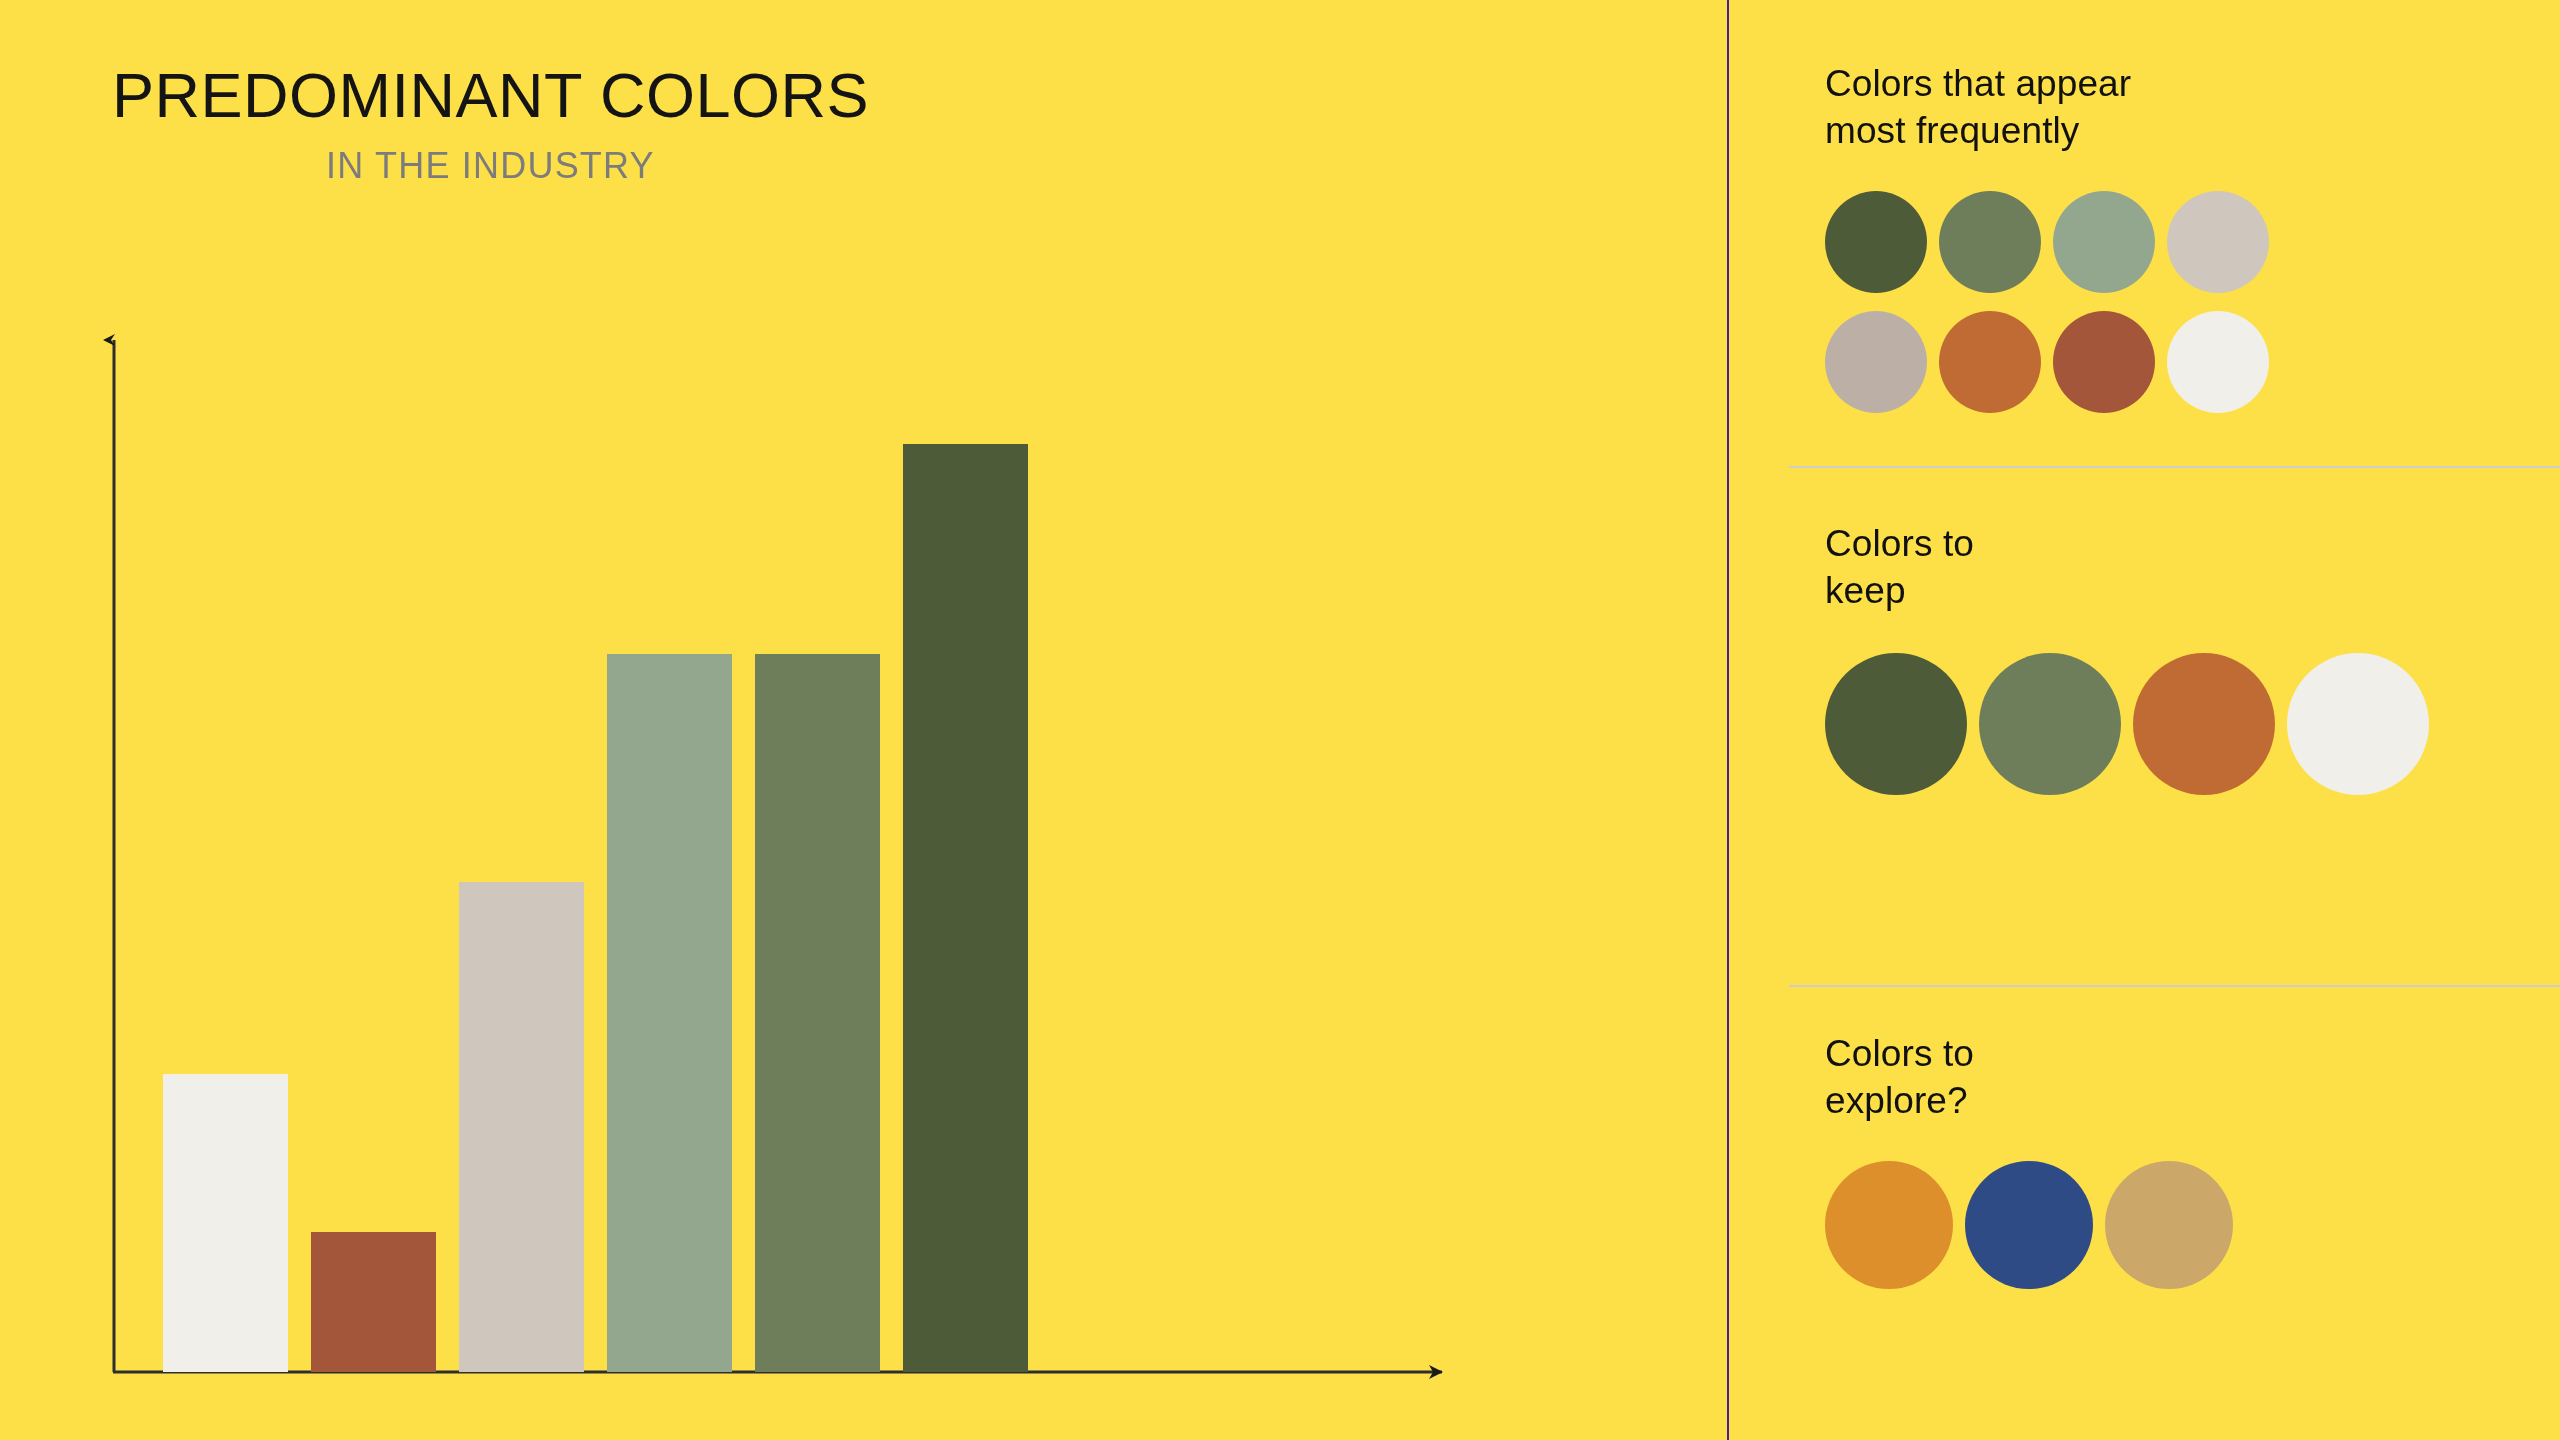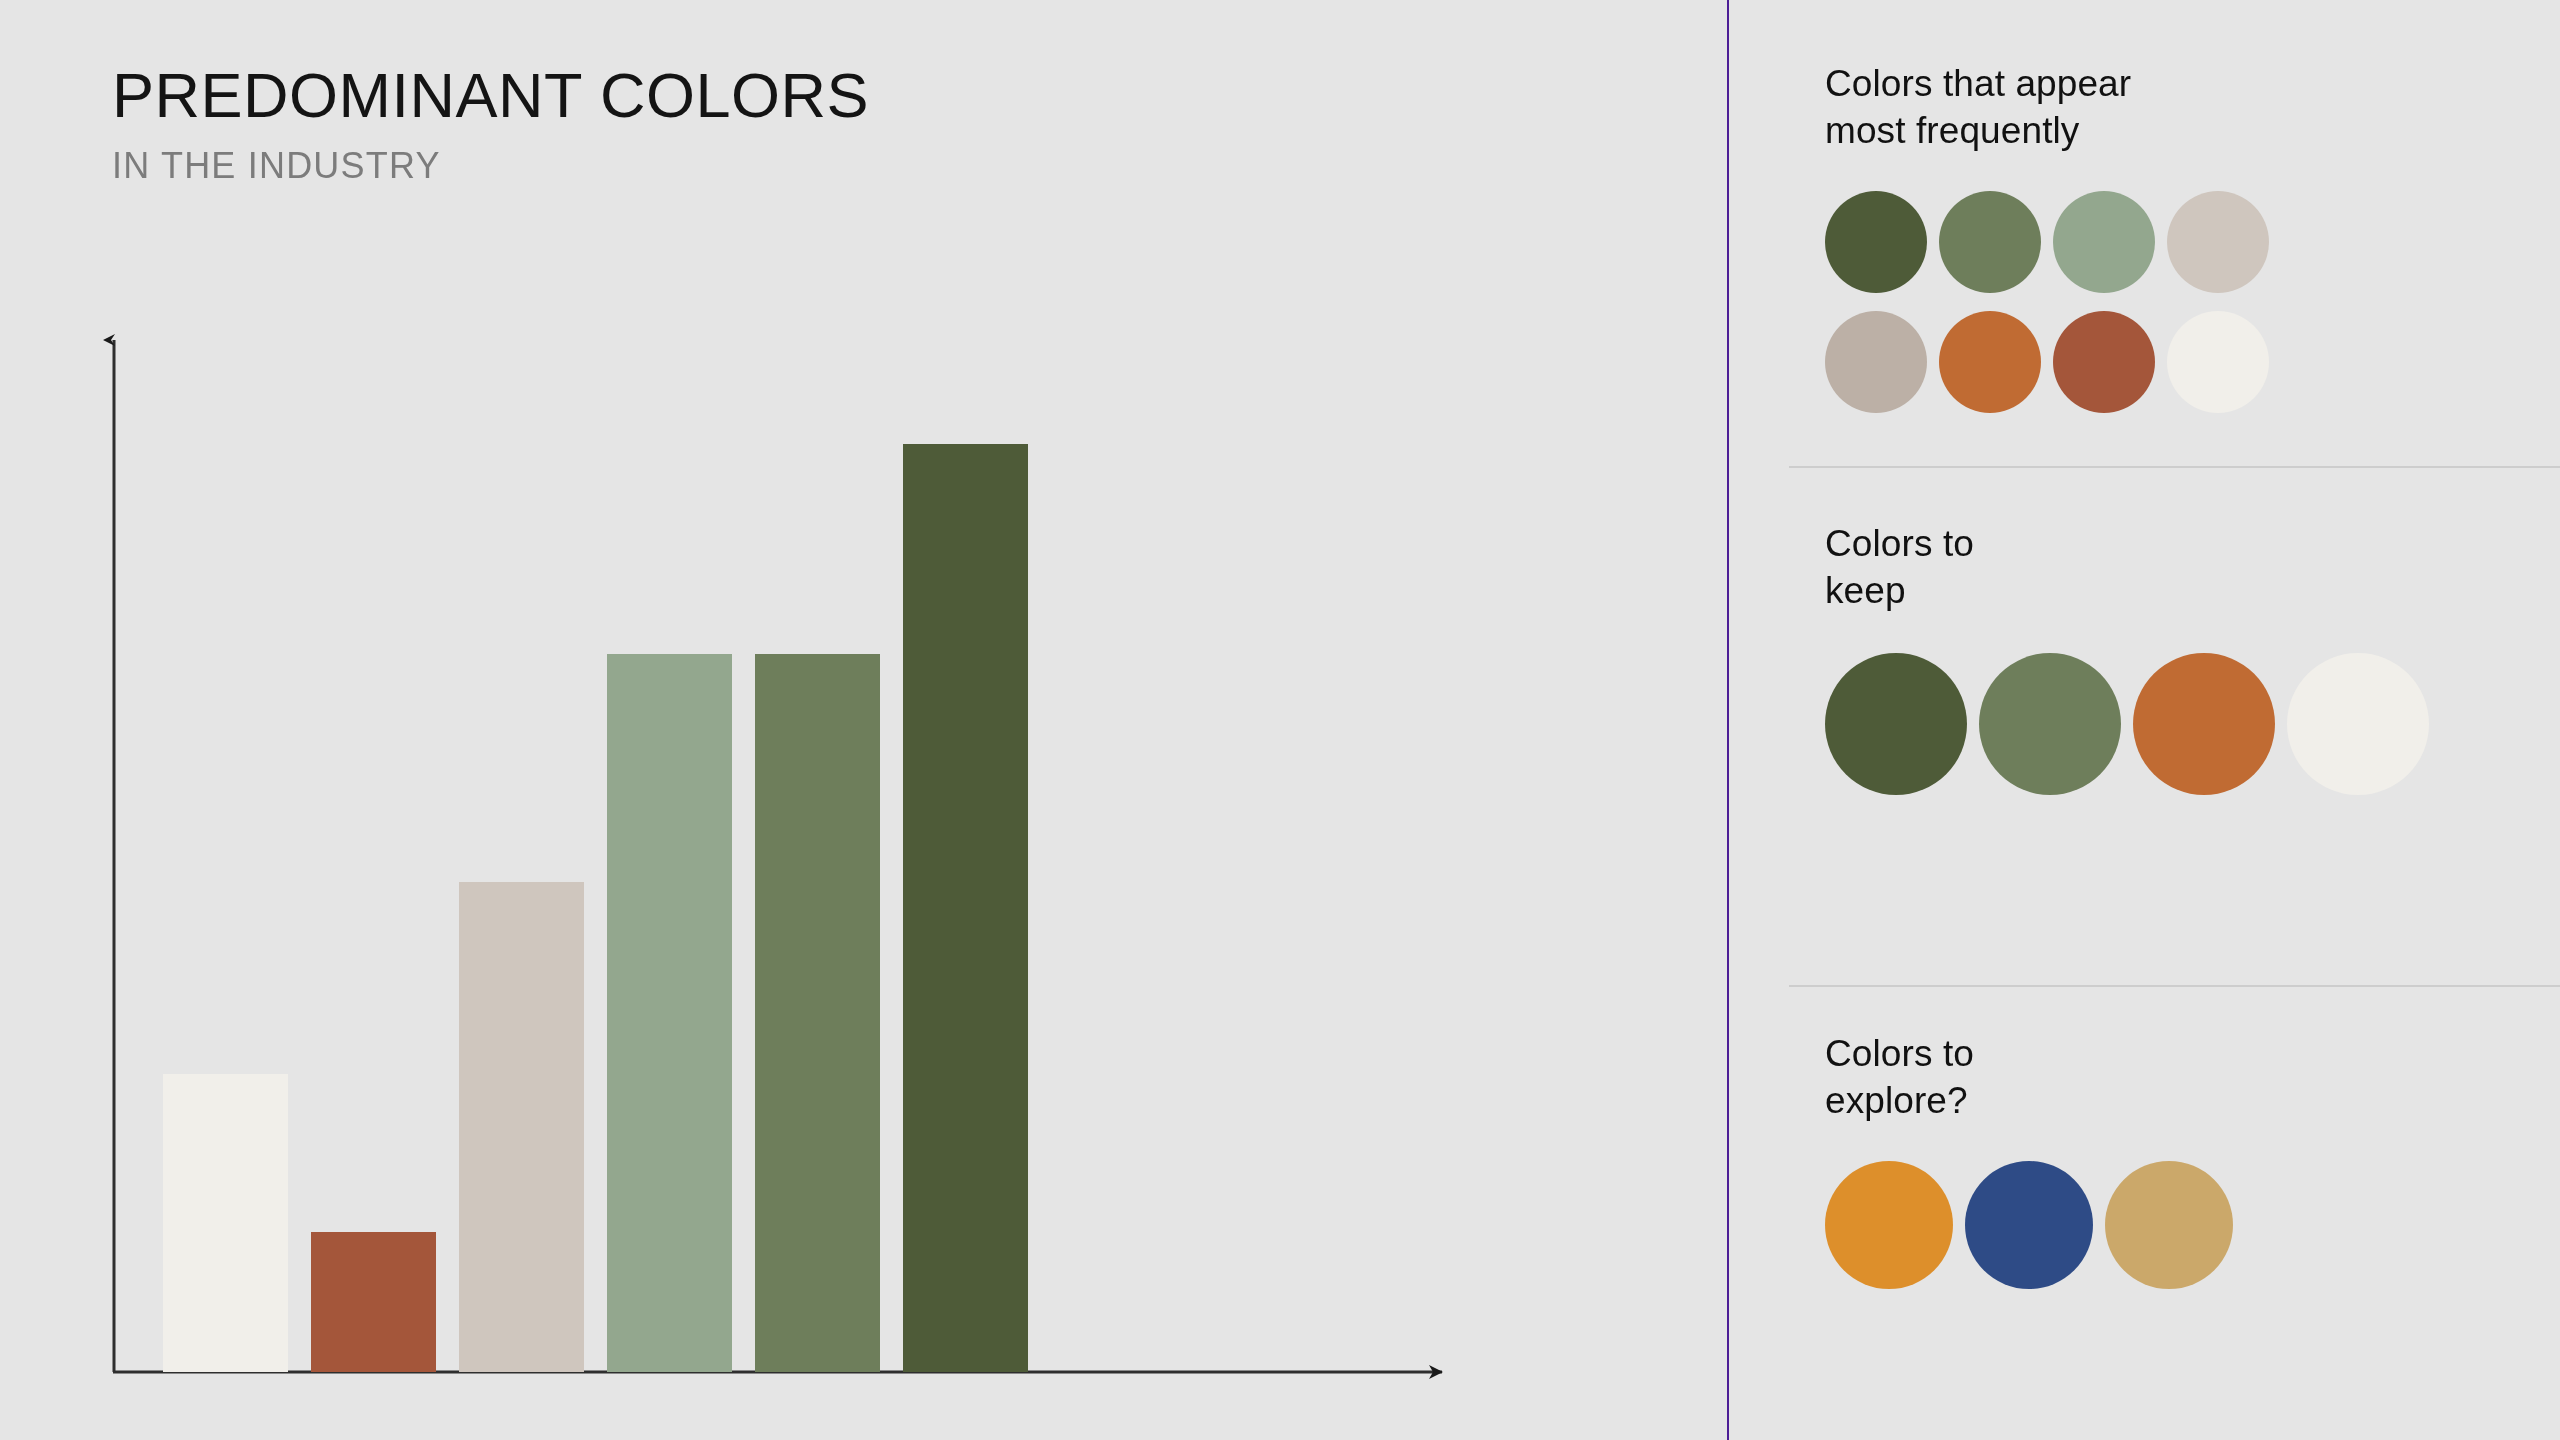--- a/index.html
+++ b/index.html
@@ -8,21 +8,21 @@
     width: 2560px;
     height: 1440px;
     background: #ffffff;
     font-family: "Liberation Sans", "DejaVu Sans", sans-serif;
     overflow: hidden;
   }
   .slide {
     position: relative;
     width: 2560px;
     height: 1440px;
-    background: #e5e5e5;
+    background: #fde047;
   }
 
   
   .left-panel {
     position: absolute;
     left: 0; top: 0;
     width: 1727px;
     height: 1440px;
   }
   .heading-block {
@@ -39,20 +39,21 @@
     white-space: nowrap;
   }
   .slide-subtitle {
     margin-top: 18px;
     font-size: 36px;
     font-weight: 400;
     letter-spacing: 1.2px;
     color: #7c7c7c;
     line-height: 1.1;
     white-space: nowrap;
+    text-align: center;
   }
 
   
   .chart-area {
     position: absolute;
     left: 0;
     top: 0;
     width: 1727px;
     height: 1440px;
   }

